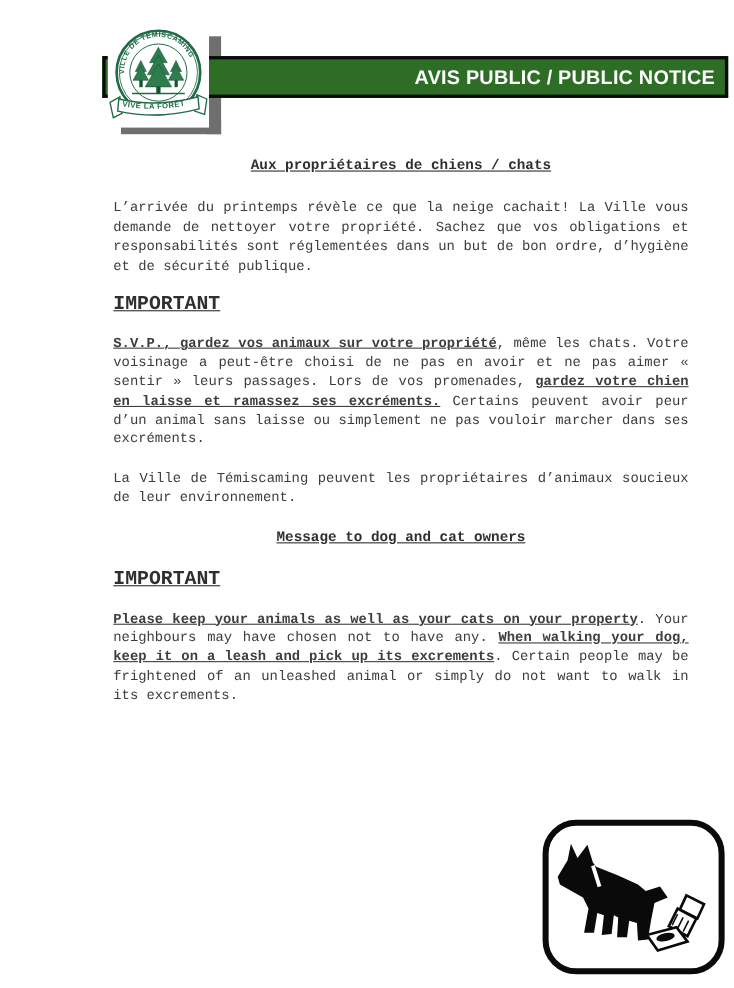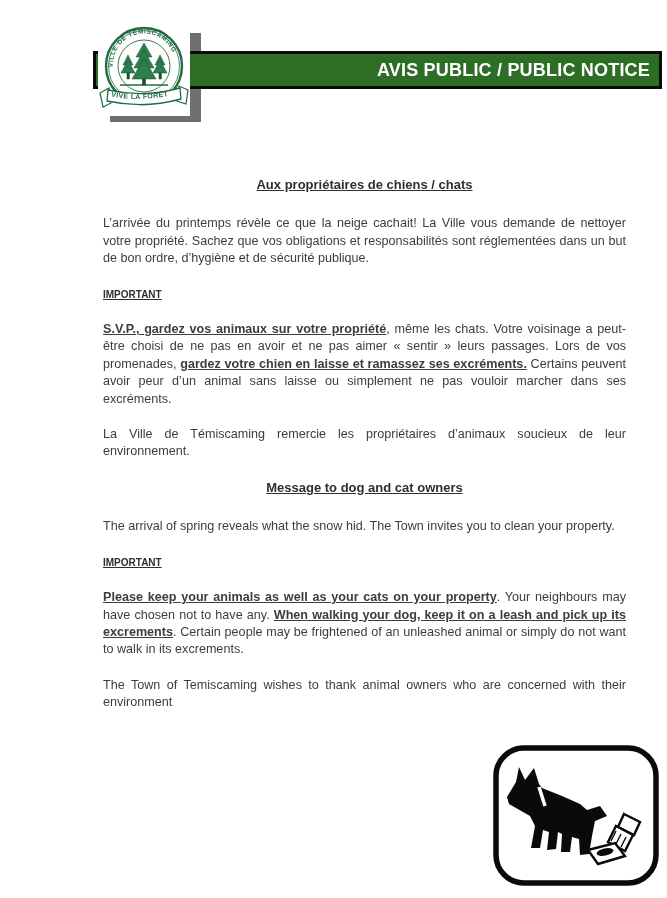--- a/index.html
+++ b/index.html
@@ -24,30 +24,30 @@
   .banner-text{
     color:#ffffff;font-weight:bold;font-size:18px;letter-spacing:0.2px;
     white-space:nowrap;
   }
   .logo{
     position:absolute;left:98px;top:24px;width:92px;height:92px;
     background:#ffffff;z-index:3;
   }
   
   .content{
-    position:absolute;left:103px;top:176px;width:523px;
-    font-size:12.6px;line-height:17.4px;text-align:justify;
+    position:absolute;left:103px;top:142px;width:523px;
+    font-size:12.6px;line-height:17.4px;text-align:justify;font-family:Liberation Mono, monospace;
   }
   .doc-title{
     font-size:13px;font-weight:bold;text-decoration:underline;
     text-align:center;margin:0 0 22px 0;line-height:17.4px;color:#2f2f2f;
   }
   .doc-para + .doc-title{}
   .doc-heading{
-    font-size:10px;font-weight:bold;text-decoration:underline;
+    font-size:18px;font-weight:bold;text-decoration:underline;
     text-align:left;margin:3px 0 18px 0;line-height:17.4px;color:#2f2f2f;
   }
   .doc-para{margin:16px 0 18px 0;}
   .bu{font-weight:bold;text-decoration:underline;}
   
   .pictogram{
     position:absolute;left:492px;top:744px;width:168px;height:143px;z-index:2;
   }
 </style>
 </head>
@@ -102,26 +102,24 @@
         </text>
       </g>
     </svg>
   </div>
 
   <div class="content">
       <h2 class="doc-title">Aux propriétaires de chiens / chats</h2>
       <p class="doc-para">L’arrivée du printemps révèle ce que la neige cachait! La Ville vous demande de nettoyer votre propriété. Sachez que vos obligations et responsabilités sont réglementées dans un but de bon ordre, d’hygiène et de sécurité publique.</p>
       <h3 class="doc-heading">IMPORTANT</h3>
       <p class="doc-para"><span class="bu">S.V.P., gardez vos animaux sur votre propriété</span>, même les chats. Votre voisinage a peut-être choisi de ne pas en avoir et ne pas aimer « sentir » leurs passages. Lors de vos promenades, <span class="bu">gardez votre chien en laisse et ramassez ses excréments.</span> Certains peuvent avoir peur d’un animal sans laisse ou simplement ne pas vouloir marcher dans ses excréments.</p>
-      <p class="doc-para">La Ville de Témiscaming remercie les propriétaires d’animaux soucieux de leur environnement.</p>
+      <p class="doc-para">La Ville de Témiscaming peuvent les propriétaires d’animaux soucieux de leur environnement.</p>
       <h2 class="doc-title">Message to dog and cat owners</h2>
-      <p class="doc-para">The arrival of spring reveals what the snow hid. The Town invites you to clean your property.</p>
       <h3 class="doc-heading">IMPORTANT</h3>
       <p class="doc-para"><span class="bu">Please keep your animals as well as your cats on your property</span>. Your neighbours may have chosen not to have any. <span class="bu">When walking your dog, keep it on a leash and pick up its excrements</span>. Certain people may be frightened of an unleashed animal or simply do not want to walk in its excrements.</p>
-      <p class="doc-para">The Town of Temiscaming wishes to thank animal owners who are concerned with their environment</p>
     </div>
 
   <div class="pictogram">
     <svg width="168" height="143" viewBox="0 0 168 143">
       <rect x="4" y="4" width="160" height="135" rx="28" ry="28" fill="#ffffff" stroke="#0a0a0a" stroke-width="5.5"></rect>
 
       <path fill="#0a0a0a" d="
         M 15,53
         L 24,38 L 27,23 L 33,36 L 42,24 L 47,40 L 50,44
         L 70,52 L 88,60 L 95,66

